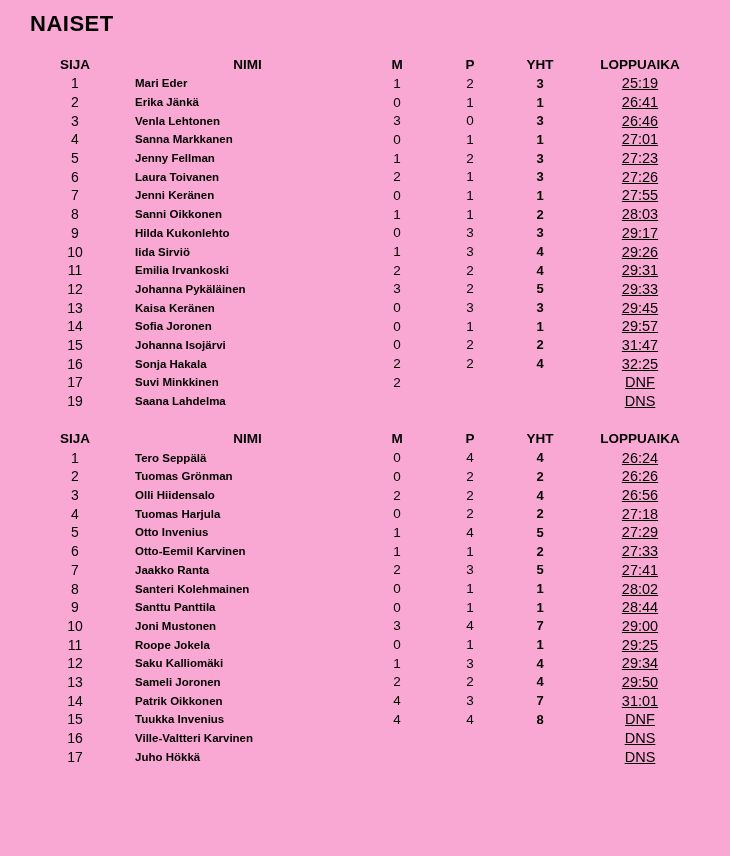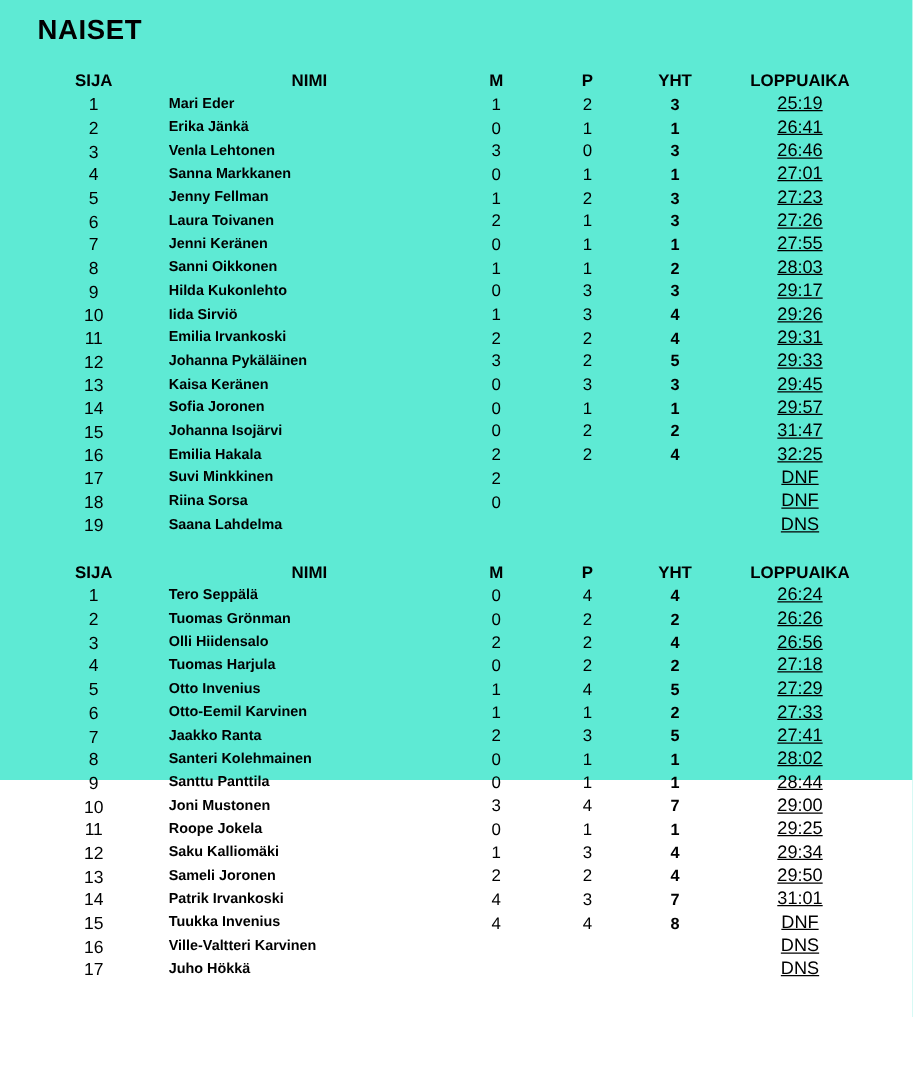--- a/index.html
+++ b/index.html
@@ -7,22 +7,22 @@
     padding: 0;
     background: #ffffff;
     width: 730px;
     height: 856px;
     font-family: "Liberation Sans", sans-serif;
     color: #000000;
     overflow: hidden;
   }
   .page {
     width: 730px;
-    height: 624px;
-    background: #5eead4;
+    height: 856px;
+    background: #f9a8d4;
   }
   .section-title {
     margin: 0;
     padding: 12px 0 0 30px;
     font-size: 22px;
     line-height: 24px;
     font-weight: 700;
     letter-spacing: 0.5px;
     color: #000000;
   }
@@ -243,44 +243,36 @@
     <td class="f-sija">15</td>
     <td class="f-nimi">Johanna Isojärvi</td>
     <td class="f-m">0</td>
     <td class="f-p">2</td>
     <td class="f-yht">2</td>
     <td class="f-loppuaika">31:47</td>
   </tr>
 
   <tr>
     <td class="f-sija">16</td>
-    <td class="f-nimi">Emilia Hakala</td>
+    <td class="f-nimi">Sonja Hakala</td>
     <td class="f-m">2</td>
     <td class="f-p">2</td>
     <td class="f-yht">4</td>
     <td class="f-loppuaika">32:25</td>
   </tr>
 
   <tr>
     <td class="f-sija">17</td>
     <td class="f-nimi">Suvi Minkkinen</td>
     <td class="f-m">2</td>
     <td class="f-p"></td>
     <td class="f-yht"></td>
     <td class="f-loppuaika">DNF</td>
   </tr>
 
-  <tr>
-    <td class="f-sija">18</td>
-    <td class="f-nimi">Riina Sorsa</td>
-    <td class="f-m">0</td>
-    <td class="f-p"></td>
-    <td class="f-yht"></td>
-    <td class="f-loppuaika">DNF</td>
-  </tr>
 
   <tr>
     <td class="f-sija">19</td>
     <td class="f-nimi">Saana Lahdelma</td>
     <td class="f-m"></td>
     <td class="f-p"></td>
     <td class="f-yht"></td>
     <td class="f-loppuaika">DNS</td>
   </tr>
 
@@ -420,21 +412,21 @@
     <td class="f-sija">13</td>
     <td class="f-nimi">Sameli Joronen</td>
     <td class="f-m">2</td>
     <td class="f-p">2</td>
     <td class="f-yht">4</td>
     <td class="f-loppuaika">29:50</td>
   </tr>
 
   <tr>
     <td class="f-sija">14</td>
-    <td class="f-nimi">Patrik Irvankoski</td>
+    <td class="f-nimi">Patrik Oikkonen</td>
     <td class="f-m">4</td>
     <td class="f-p">3</td>
     <td class="f-yht">7</td>
     <td class="f-loppuaika">31:01</td>
   </tr>
 
   <tr>
     <td class="f-sija">15</td>
     <td class="f-nimi">Tuukka Invenius</td>
     <td class="f-m">4</td>

